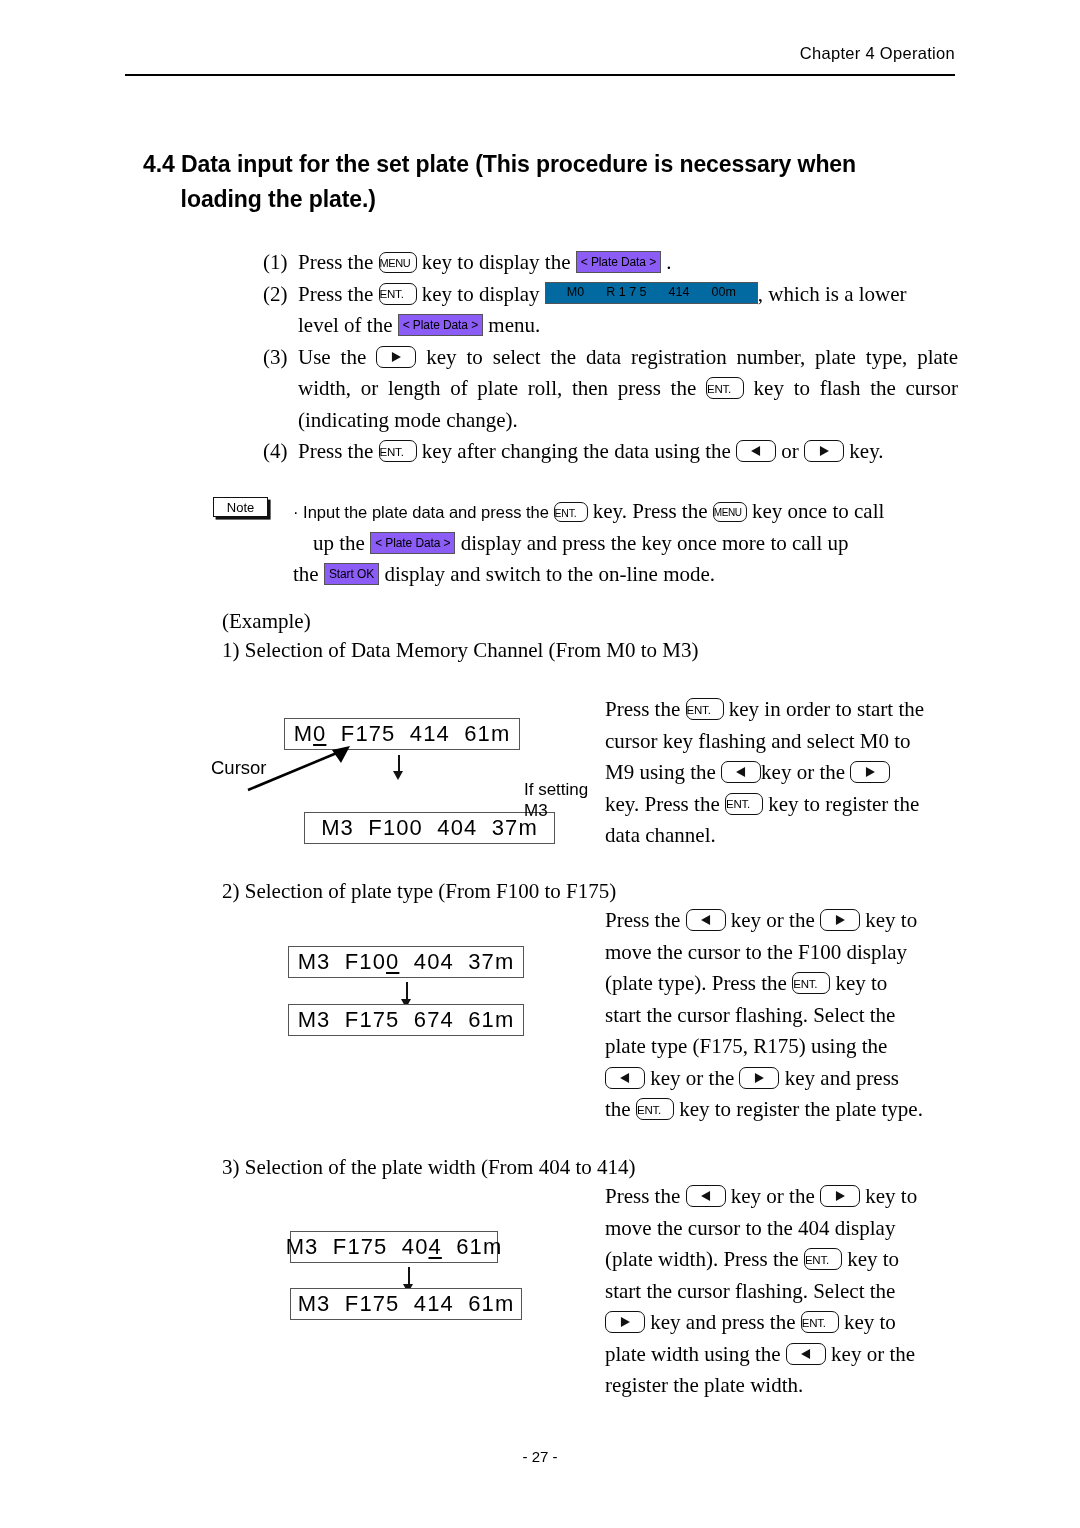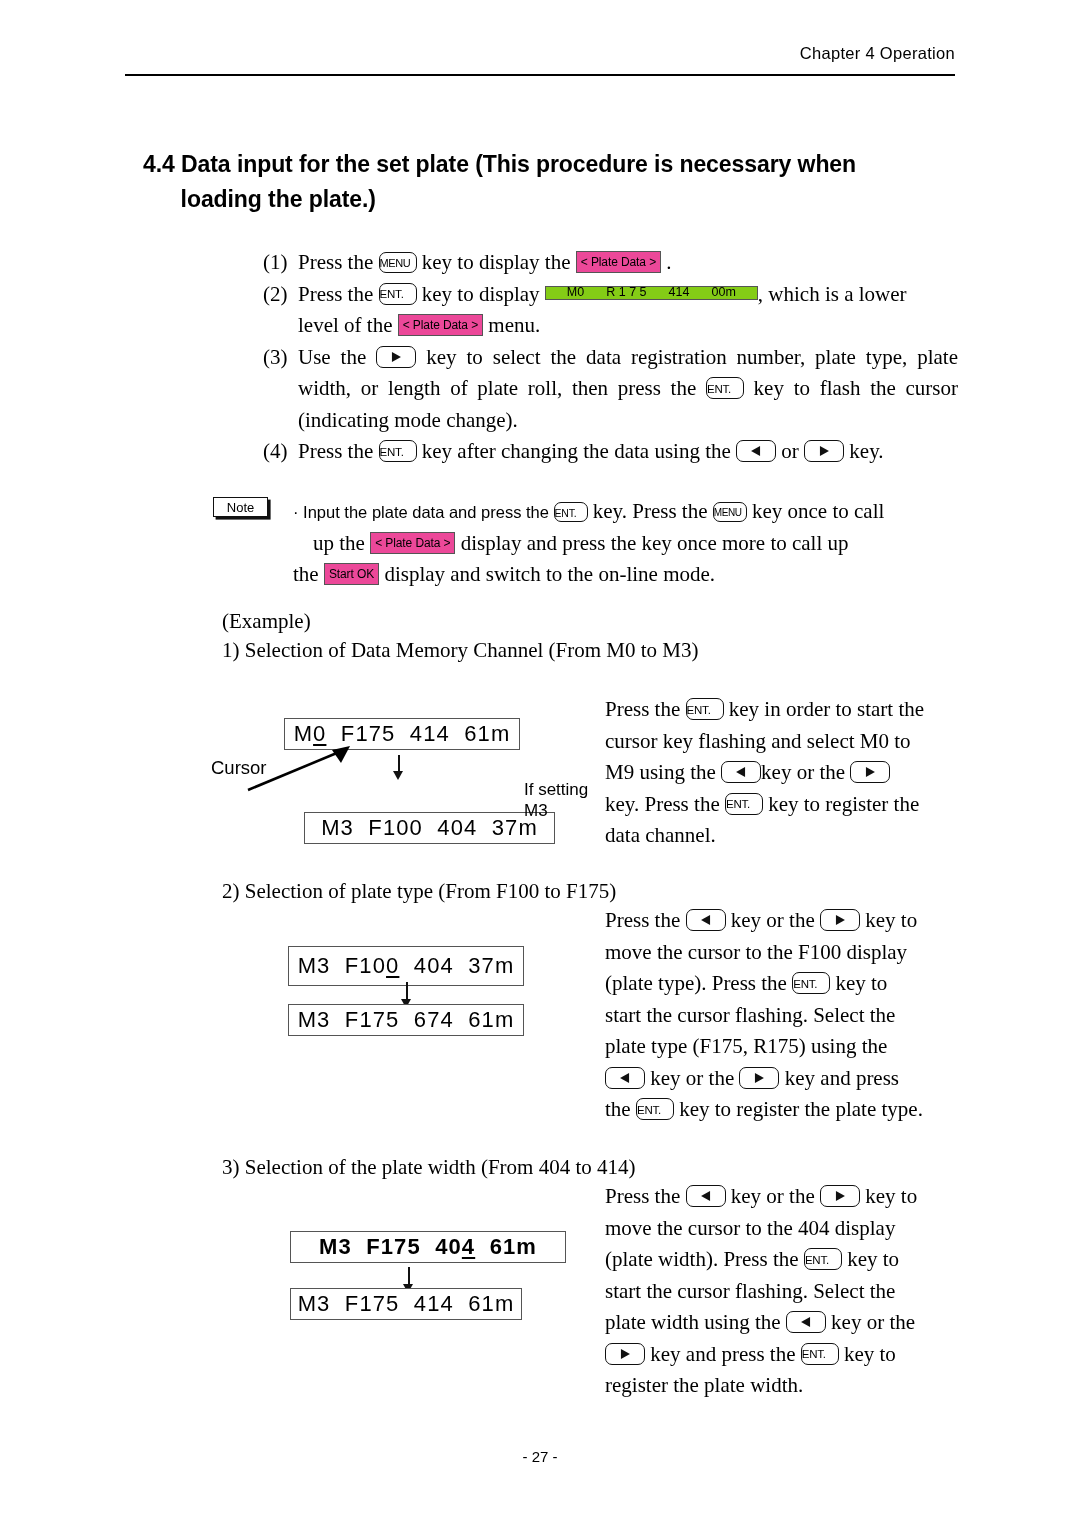--- a/index.html
+++ b/index.html
@@ -73,42 +73,42 @@
     border-bottom: 5.5px solid transparent;
   }
   .key-arrow.right .tri { border-left: 9px solid #111; transform: translate(-45%, -50%); }
   .key-arrow.left  .tri { border-right: 9px solid #111; transform: translate(-55%, -50%); }
 
   
   .tag {
     display: inline-block;
     vertical-align: middle;
     border: 1.5px solid #555;
-    background: #ec4899;
+    background: #8b5cf6;
     font-family: "Liberation Sans", sans-serif;
     font-size: 12px;
     line-height: 1;
     padding: 4px 4px 4px 4px;
     position: relative;
     top: -2px;
     white-space: nowrap;
     letter-spacing: -.1px;
   }
   .tag-wide {
     display: inline-block;
     vertical-align: middle;
     border: 1.6px solid #555;
-    background: #84cc16;
+    background: #0369a1;
     font-family: "Liberation Sans", sans-serif;
     font-size: 12.5px;
     line-height: 1;
     position: relative;
     top: -3px;
     white-space: nowrap;
-    width: 213px; height: 14px;
+    width: 213px; height: 22px;
     box-sizing: border-box;
   }
   .tag-wide .cells { display: flex; height: 100%; align-items: center; justify-content: space-around; padding: 0 10px; }
 
   
   .note-label {
     position: absolute;
     left: 213px; top: 497px;
     width: 55px; height: 20px;
     border: 1.4px solid #111;
@@ -264,53 +264,53 @@
 <div class="rcol" style="left:605px; top:694px;">
   <div><span>Press the </span><span class="key key-ent">ENT.</span><span> key in order to start the</span></div>
   <div>cursor key flashing and select M0 to</div>
   <div><span>M9 using the </span><span class="key key-arrow left"><span class="tri"></span></span><span>key or the </span><span class="key key-arrow right"><span class="tri"></span></span></div>
   <div><span>key.  Press the </span><span class="key key-ent">ENT.</span><span> key to register the</span></div>
   <div class="lastline">data channel.</div>
 </div>
 
 <div class="ex-head" style="left:222px; top:876px;">2) Selection of plate type (From F100 to F175)</div>
 
-<div class="lcd" style="left:288px; top:946px; width:236px; height:40px;"><span>M3  F10</span><span class="cur">0</span><span>  404  37m</span></div>
+<div class="lcd" style="left:288px; top:946px; width:236px; height:32px;"><span>M3  F10</span><span class="cur">0</span><span>  404  37m</span></div>
 
 <div class="down-arrow" style="left:400px; top:982px; width:12px; height:26px;">
   <span class="stem" style="height:18px;"></span>
   <span class="head"></span>
 </div>
 
 <div class="lcd" style="left:288px; top:1004px; width:236px; height:32px;">M3  F175  674  61m</div>
 
 <div class="rcol" style="left:605px; top:905px;">
   <div><span>Press the </span><span class="key key-arrow left"><span class="tri"></span></span><span> key or the </span><span class="key key-arrow right"><span class="tri"></span></span><span> key to</span></div>
   <div>move the cursor to the F100 display</div>
   <div><span>(plate type).  Press the </span><span class="key key-ent">ENT.</span><span> key to</span></div>
   <div>start the cursor flashing.  Select the</div>
   <div>plate type (F175, R175) using the</div>
   <div><span class="key key-arrow left"><span class="tri"></span></span><span> key or the </span><span class="key key-arrow right"><span class="tri"></span></span><span> key and press</span></div>
   <div class="lastline"><span>the </span><span class="key key-ent">ENT.</span><span> key to register the plate type.</span></div>
 </div>
 
 <div class="ex-head" style="left:222px; top:1152px;text-align:right;">3) Selection of the plate width (From 404 to 414)</div>
 
-<div class="lcd" style="left:290px; top:1231px; width:276px; height:32px;font-weight:bold;"><span>M3  F175  40</span><span class="cur">4</span><span>  61m</span></div>
+<div class="lcd" style="left:290px; top:1231px; width:208px; height:32px;"><span>M3  F175  40</span><span class="cur">4</span><span>  61m</span></div>
 
 <div class="down-arrow" style="left:402px; top:1267px; width:12px; height:26px;">
   <span class="stem" style="height:18px;"></span>
   <span class="head"></span>
 </div>
 
 <div class="lcd" style="left:290px; top:1288px; width:232px; height:32px;">M3  F175  414  61m</div>
 
 <div class="rcol" style="left:605px; top:1181px;">
   <div><span>Press the </span><span class="key key-arrow left"><span class="tri"></span></span><span> key or the </span><span class="key key-arrow right"><span class="tri"></span></span><span> key to</span></div>
   <div>move the cursor to the 404 display</div>
   <div><span>(plate width).  Press the </span><span class="key key-ent">ENT.</span><span> key to</span></div>
   <div>start the cursor flashing.  Select the</div>
+  <div><span class="key key-arrow right"><span class="tri"></span></span><span> key and press the </span><span class="key key-ent">ENT.</span><span> key to</span></div>
   <div><span>plate width using the </span><span class="key key-arrow left"><span class="tri"></span></span><span> key or the</span></div>
-  <div><span class="key key-arrow right"><span class="tri"></span></span><span> key and press the </span><span class="key key-ent">ENT.</span><span> key to</span></div>
   <div class="lastline">register the plate width.</div>
 </div>
 
 <div class="footer">- 27 -</div>
 
 </body></html>

